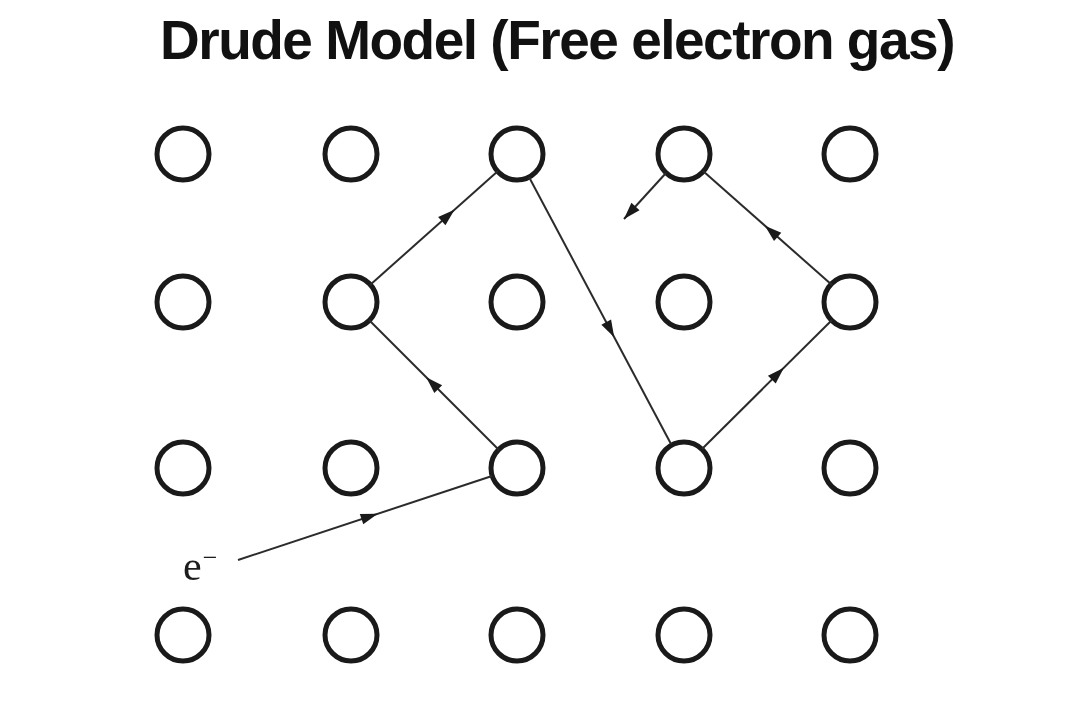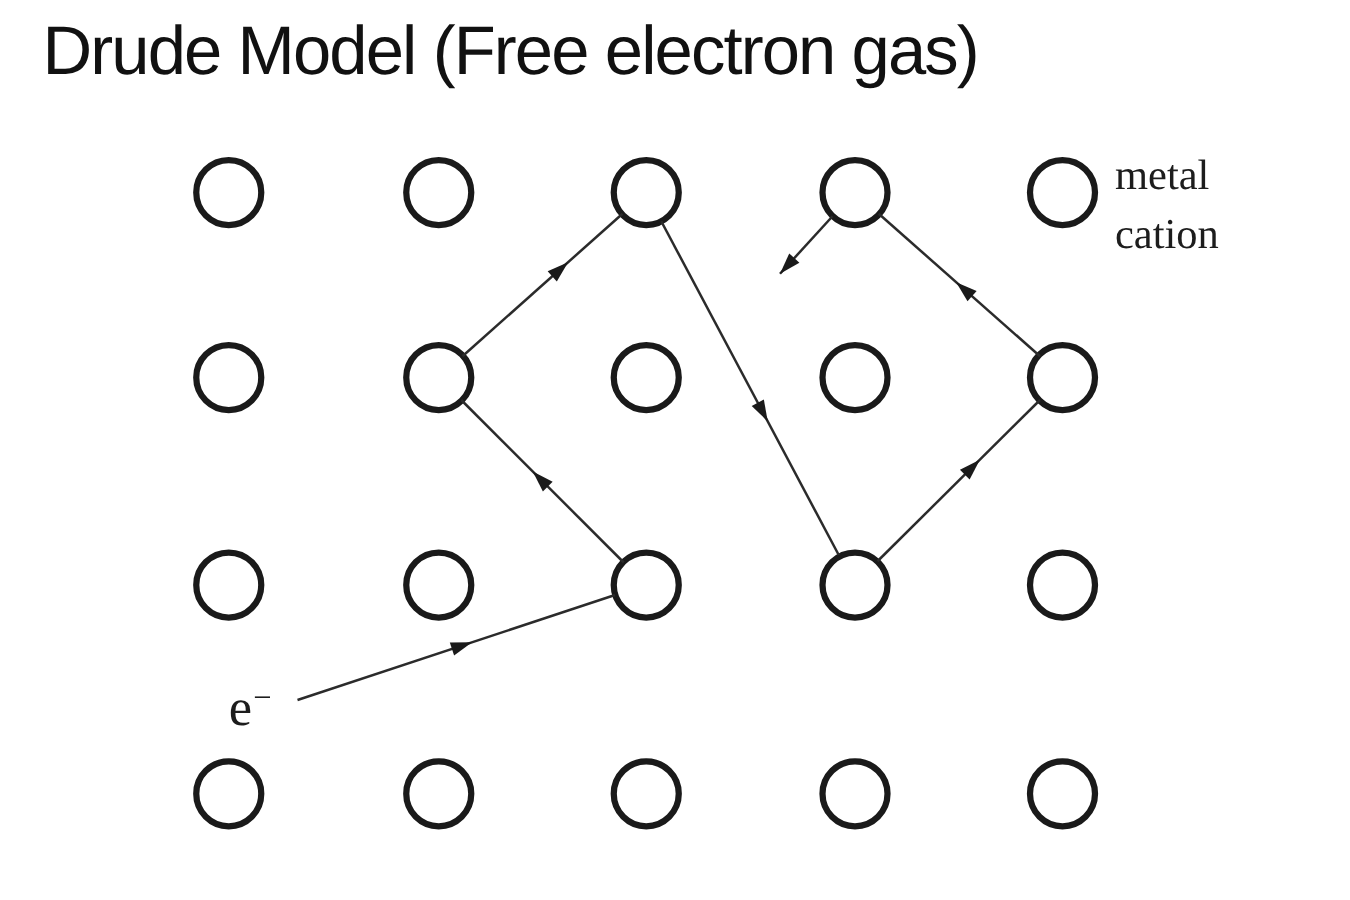--- a/index.html
+++ b/index.html
@@ -16,23 +16,24 @@
     font-family: "Liberation Sans", "DejaVu Sans", sans-serif;
   }
   .title {
     position: absolute;
     top: 8px;
     left: 0;
     width: 100%;
     margin: 0;
     padding-left: 34px;
     box-sizing: border-box;
+    text-align: center;
     font-family: "Liberation Sans", "DejaVu Sans", sans-serif;
     font-size: 55px;
-    font-weight: 400;
+    font-weight: 700;
     letter-spacing: -1.5px;
     color: #111111;
     white-space: nowrap;
   }
   .lattice-svg {
     position: absolute;
     top: 0;
     left: 0;
     width: 1080px;
     height: 720px;
@@ -99,17 +100,16 @@
       <line x1="529" y1="177" x2="671" y2="444" stroke="#2b2b2b" stroke-width="2"></line>
       <polygon points="614.2,337.2 601.3615531901927,324.7732432424325 611.0734703261629,319.6081037918417" fill="#1a1a1a"></polygon>
       <line x1="702" y1="449" x2="832" y2="320" stroke="#2b2b2b" stroke-width="2"></line>
       <polygon points="783.9,367.73 775.7069048895219,383.60838759164983 767.9588196101026,375.800239635646" fill="#1a1a1a"></polygon>
       <line x1="832" y1="285" x2="703" y2="171" stroke="#2b2b2b" stroke-width="2"></line>
       <polygon points="764.92,225.72 781.3006823337739,232.85605256987276 774.0165065725851,241.0986725101654" fill="#1a1a1a"></polygon>
       <line x1="666" y1="173" x2="624" y2="219" stroke="#2b2b2b" stroke-width="2"></line>
       <polygon points="624,219 631.4009089717579,202.73726510110453 639.5242494049673,210.1542281053392" fill="#1a1a1a"></polygon>
     </svg>
 
-  <div class="legend-label">metal cation</div>
 
   <div class="electron-label"><span>e</span><sup>−</sup></div>
 
 </div>
 
 </body></html>

